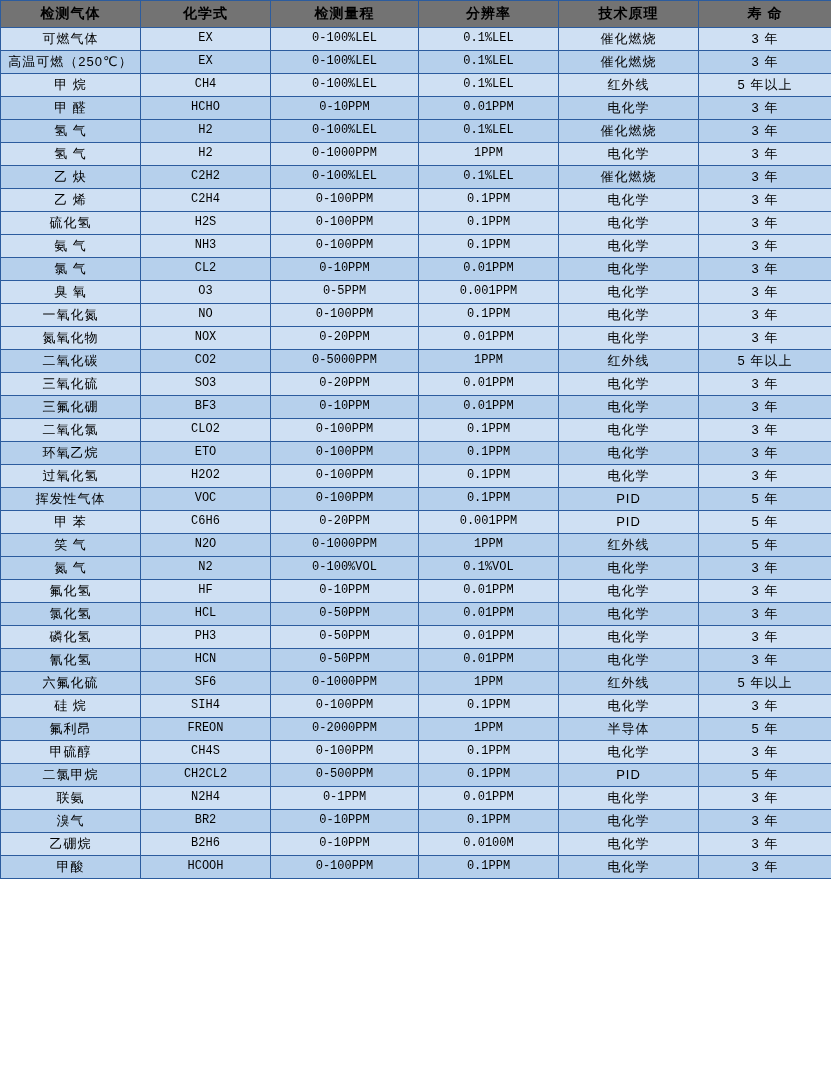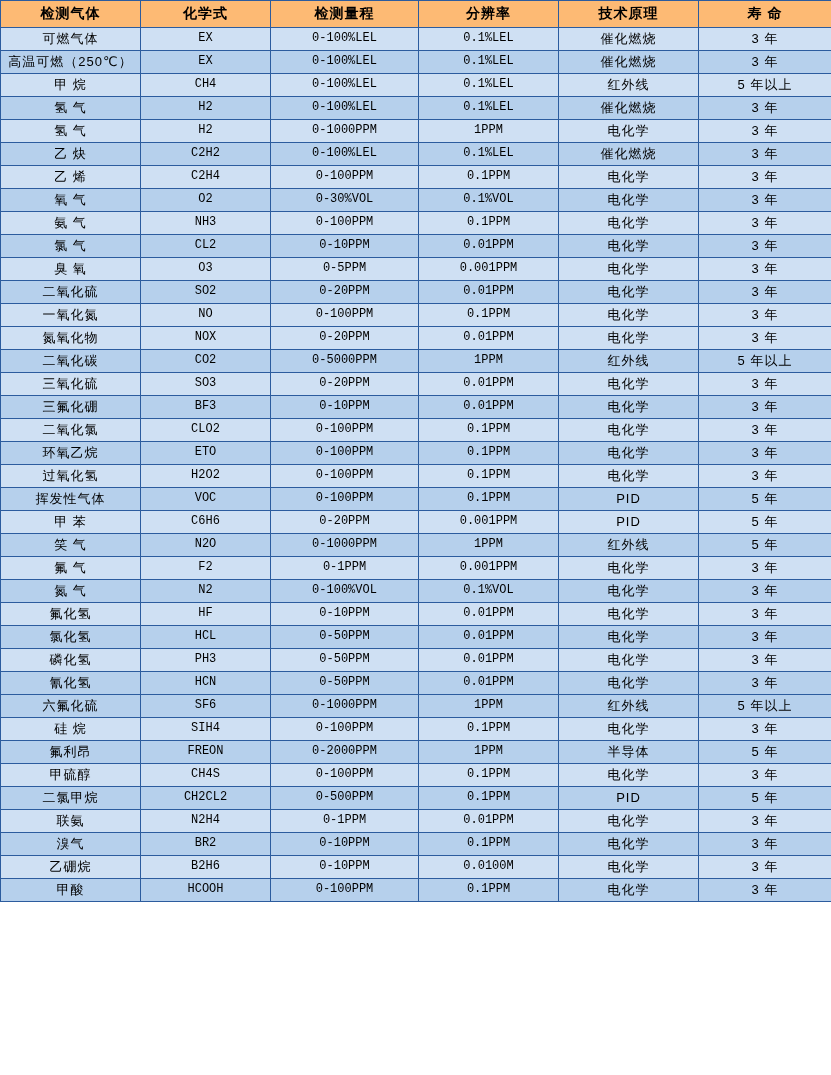--- a/index.html
+++ b/index.html
@@ -30,21 +30,21 @@
     vertical-align: middle;
     color: #000000;
     font-size: 13px;
     line-height: 1.1;
     padding: 0;
     height: 22px;
     white-space: nowrap;
     overflow: hidden;
   }
   #gas-table thead th {
-    background: #fdba74;
+    background: #737373;
     font-weight: bold;
     font-size: 14px;
     height: 26px;
     letter-spacing: 1px;
   }
   #gas-table tbody tr.odd td {
     background: #cfe0f3;
   }
   #gas-table tbody tr.even td {
     background: #b6d0ec;
@@ -105,20 +105,28 @@
       </tr>
       <tr class="odd">
         <td class="name">甲 烷</td>
         <td class="formula">CH4</td>
         <td class="range">0-100%LEL</td>
         <td class="res">0.1%LEL</td>
         <td class="tech">红外线</td>
         <td class="life">5 年以上</td>
       </tr>
       <tr class="even">
+        <td class="name">甲 醛</td>
+        <td class="formula">HCHO</td>
+        <td class="range">0-10PPM</td>
+        <td class="res">0.01PPM</td>
+        <td class="tech">电化学</td>
+        <td class="life">3 年</td>
+      </tr>
+      <tr class="even">
         <td class="name">氢 气</td>
         <td class="formula">H2</td>
         <td class="range">0-100%LEL</td>
         <td class="res">0.1%LEL</td>
         <td class="tech">催化燃烧</td>
         <td class="life">3 年</td>
       </tr>
       <tr class="odd">
         <td class="name">氢 气</td>
         <td class="formula">H2</td>
@@ -136,25 +144,25 @@
         <td class="life">3 年</td>
       </tr>
       <tr class="odd">
         <td class="name">乙 烯</td>
         <td class="formula">C2H4</td>
         <td class="range">0-100PPM</td>
         <td class="res">0.1PPM</td>
         <td class="tech">电化学</td>
         <td class="life">3 年</td>
       </tr>
-      <tr class="even">
-        <td class="name">氧 气</td>
-        <td class="formula">O2</td>
-        <td class="range">0-30%VOL</td>
-        <td class="res">0.1%VOL</td>
+      <tr class="odd">
+        <td class="name">硫化氢</td>
+        <td class="formula">H2S</td>
+        <td class="range">0-100PPM</td>
+        <td class="res">0.1PPM</td>
         <td class="tech">电化学</td>
         <td class="life">3 年</td>
       </tr>
       <tr class="odd">
         <td class="name">氨 气</td>
         <td class="formula">NH3</td>
         <td class="range">0-100PPM</td>
         <td class="res">0.1PPM</td>
         <td class="tech">电化学</td>
         <td class="life">3 年</td>
@@ -165,28 +173,20 @@
         <td class="range">0-10PPM</td>
         <td class="res">0.01PPM</td>
         <td class="tech">电化学</td>
         <td class="life">3 年</td>
       </tr>
       <tr class="odd">
         <td class="name">臭 氧</td>
         <td class="formula">O3</td>
         <td class="range">0-5PPM</td>
         <td class="res">0.001PPM</td>
-        <td class="tech">电化学</td>
-        <td class="life">3 年</td>
-      </tr>
-      <tr class="even">
-        <td class="name">二氧化硫</td>
-        <td class="formula">SO2</td>
-        <td class="range">0-20PPM</td>
-        <td class="res">0.01PPM</td>
         <td class="tech">电化学</td>
         <td class="life">3 年</td>
       </tr>
       <tr class="odd">
         <td class="name">一氧化氮</td>
         <td class="formula">NO</td>
         <td class="range">0-100PPM</td>
         <td class="res">0.1PPM</td>
         <td class="tech">电化学</td>
         <td class="life">3 年</td>
@@ -264,28 +264,20 @@
         <td class="life">5 年</td>
       </tr>
       <tr class="even">
         <td class="name">笑 气</td>
         <td class="formula">N2O</td>
         <td class="range">0-1000PPM</td>
         <td class="res">1PPM</td>
         <td class="tech">红外线</td>
         <td class="life">5 年</td>
       </tr>
-      <tr class="odd">
-        <td class="name">氟 气</td>
-        <td class="formula">F2</td>
-        <td class="range">0-1PPM</td>
-        <td class="res">0.001PPM</td>
-        <td class="tech">电化学</td>
-        <td class="life">3 年</td>
-      </tr>
       <tr class="even">
         <td class="name">氮 气</td>
         <td class="formula">N2</td>
         <td class="range">0-100%VOL</td>
         <td class="res">0.1%VOL</td>
         <td class="tech">电化学</td>
         <td class="life">3 年</td>
       </tr>
       <tr class="odd">
         <td class="name">氟化氢</td>

